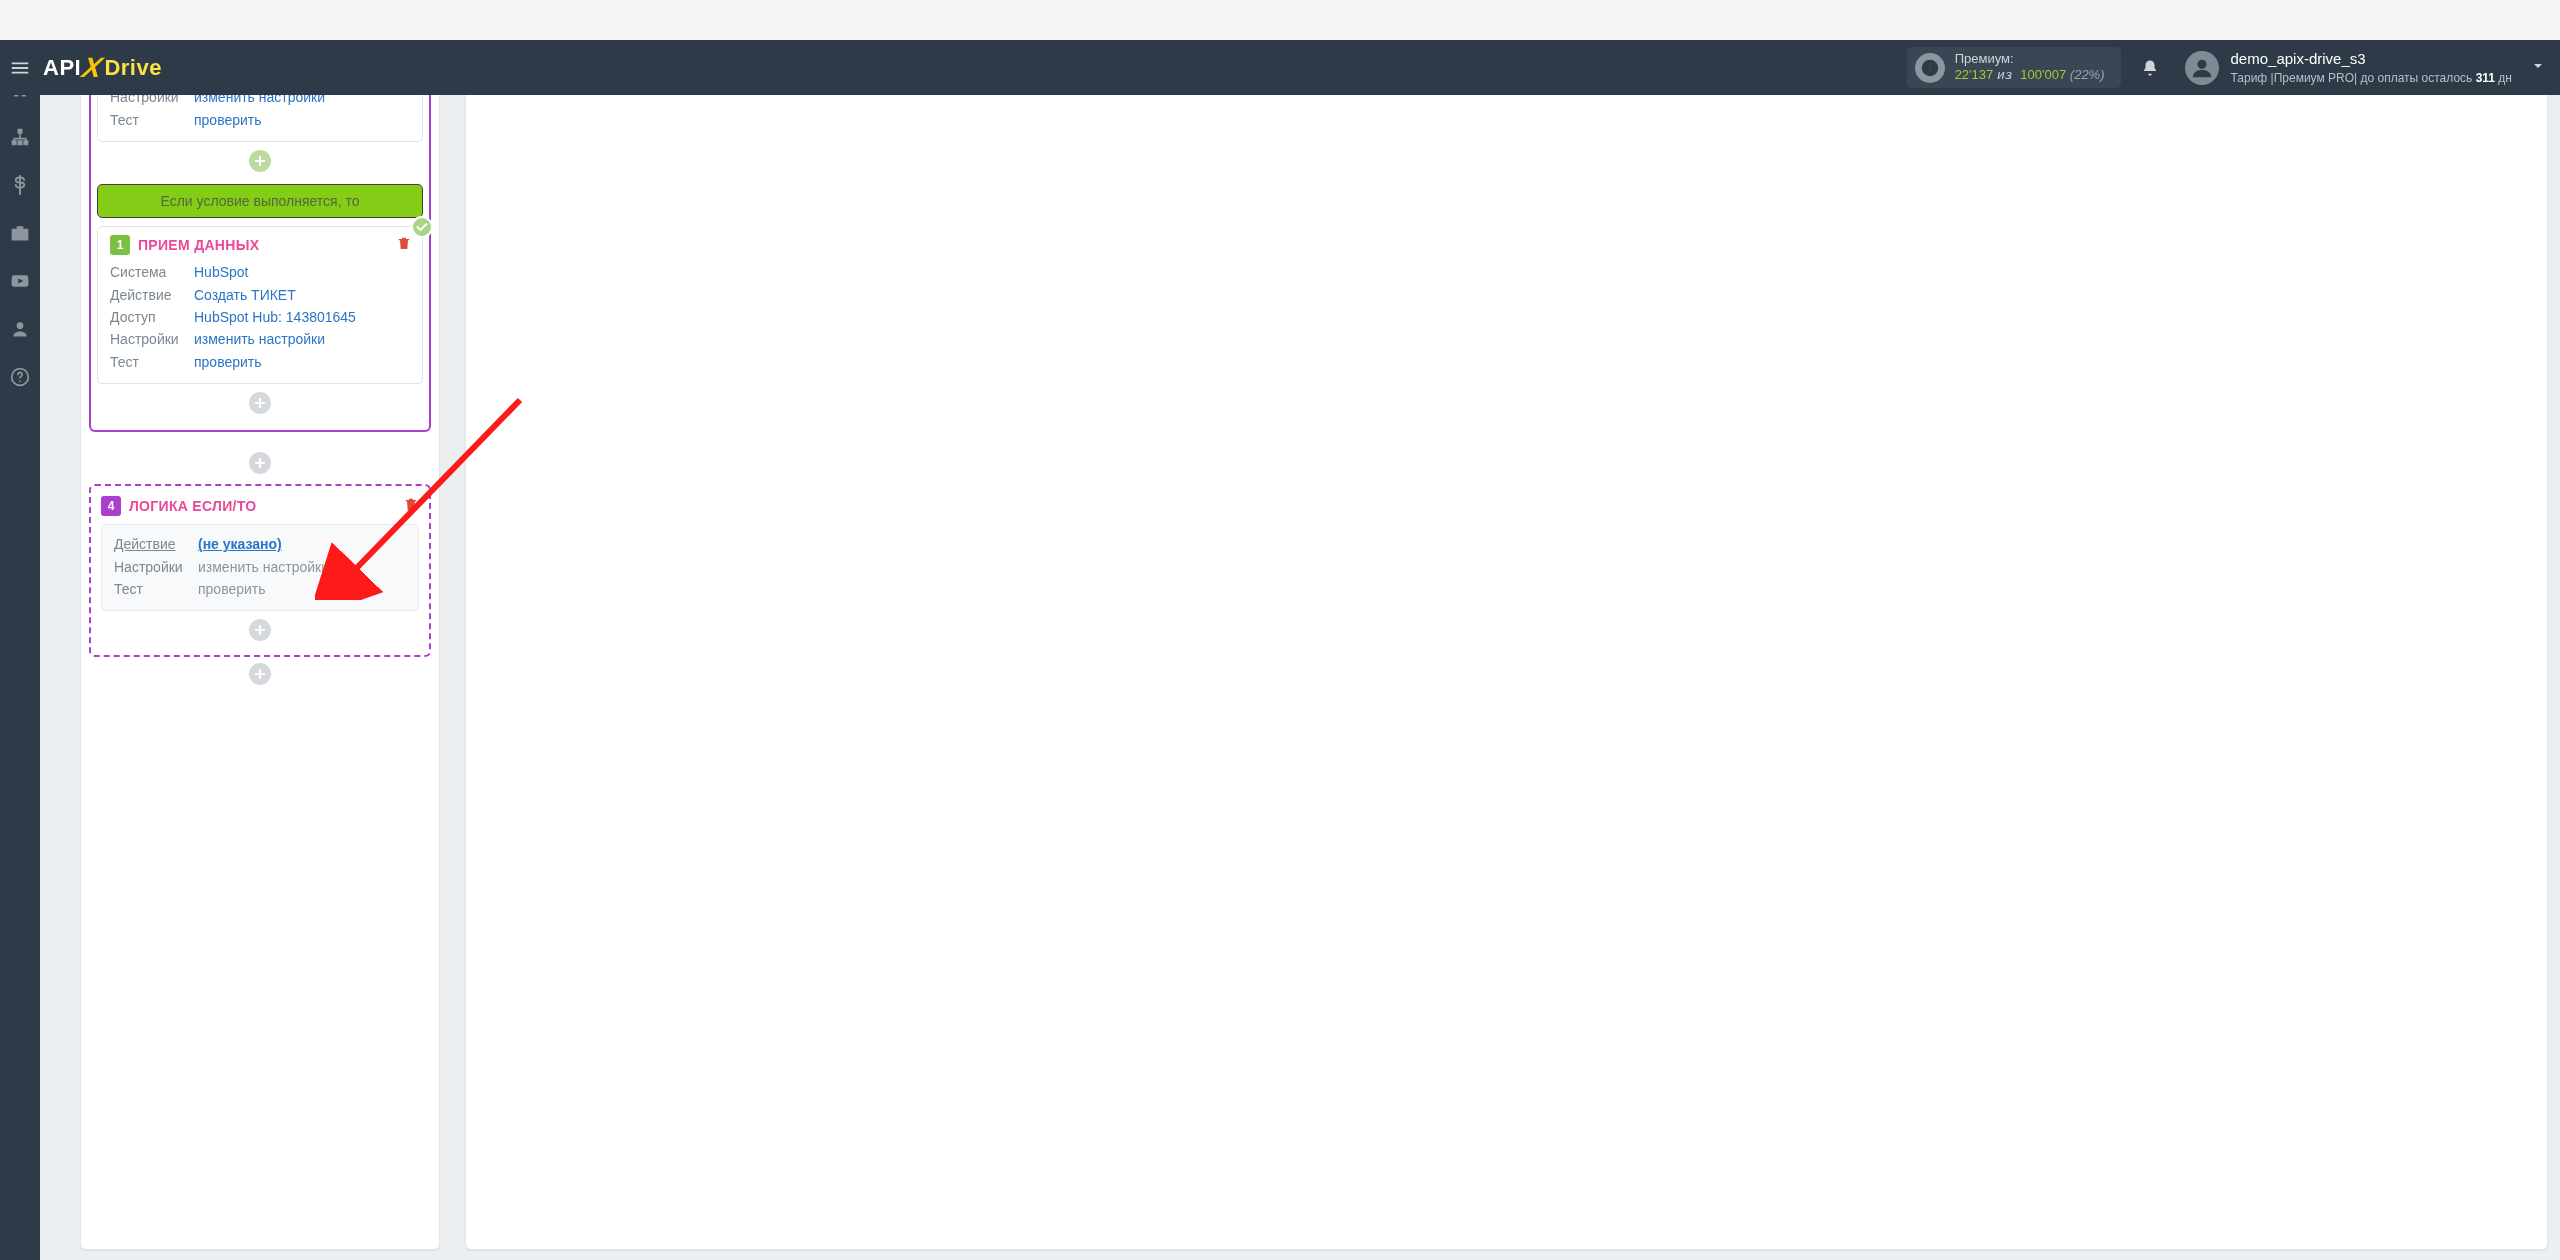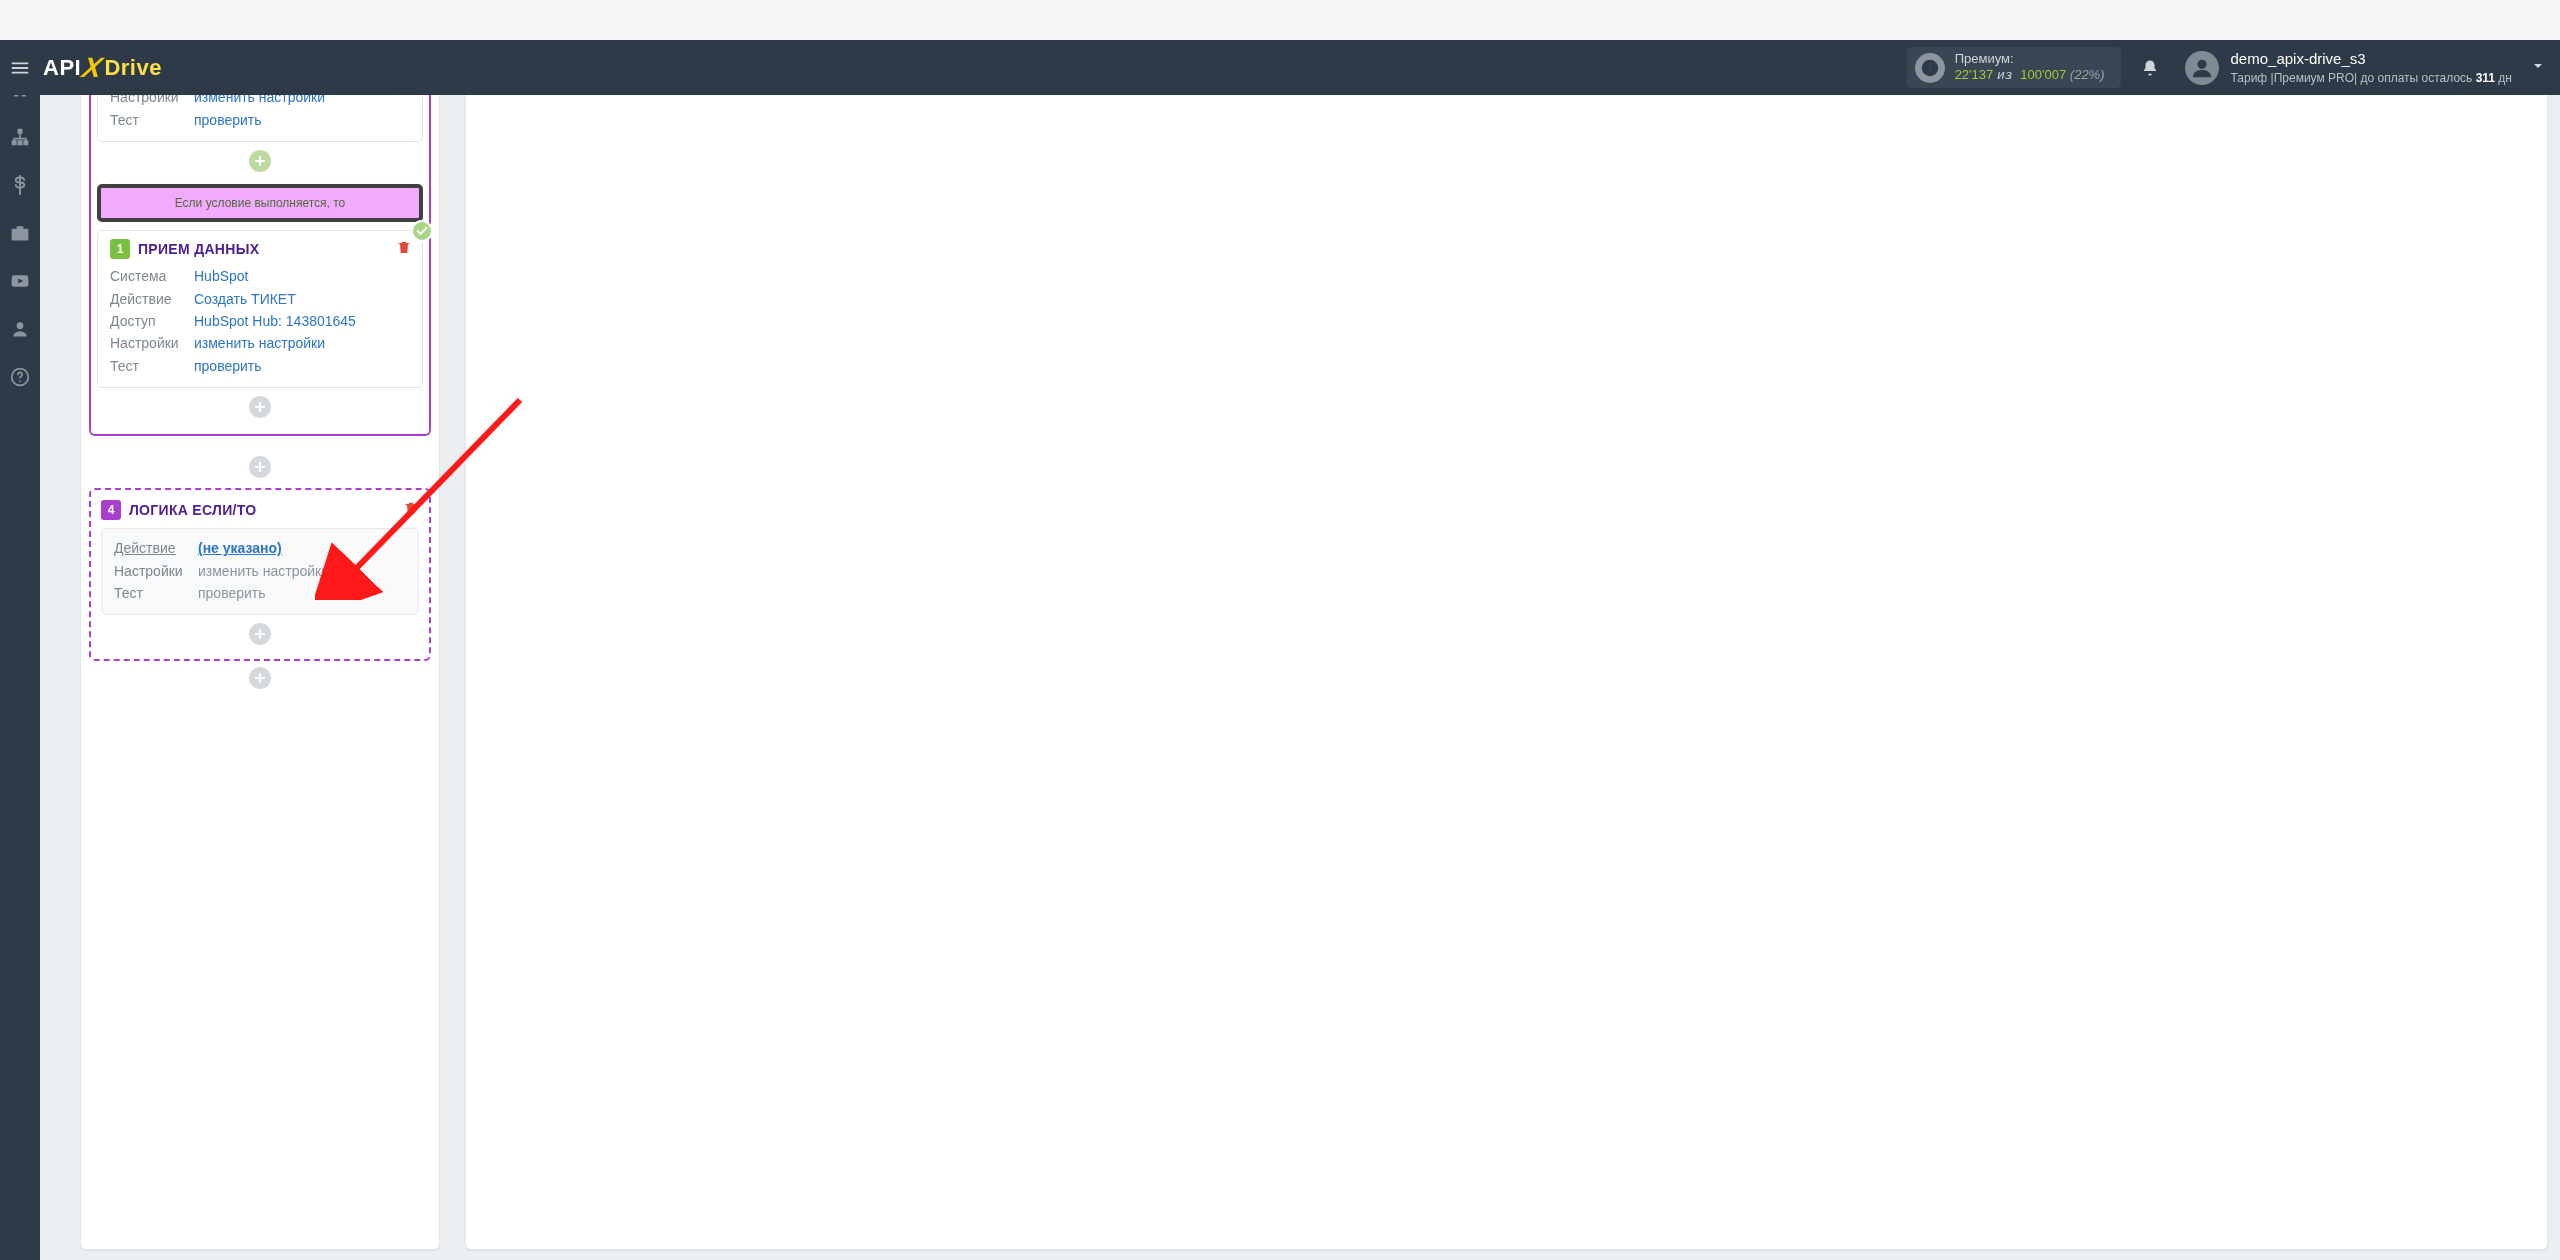--- a/index.html
+++ b/index.html
@@ -79,32 +79,32 @@
     margin-bottom:8px;
   }
   .card .row { display:flex; font-size:14px; line-height:1.6; }
   .card .row .lab { color:#7c8792; width:84px; flex-shrink:0; }
   .card .row .val { color:#2b74c6; }
   .card .row .val.grey { color:#8c959e; }
   .card .row .lab.under { text-decoration:underline; color:#7c8792; }
   .card .row .val.under { text-decoration:underline; font-weight:600; }
 
   .green-banner {
-    background:#f0abfc; border:4px solid #404040; border-radius:5px; text-align:center;
-    color:#55683d; font-size:12px; padding:8px; margin:12px 0 8px 0;
+    background:#84cc16; border:1px solid #404040; border-radius:5px; text-align:center;
+    color:#55683d; font-size:14px; padding:8px; margin:12px 0 8px 0;
   }
 
   .card-head { display:flex; align-items:center; gap:8px; margin-bottom:6px; }
   .num-badge {
     width:20px; height:20px; border-radius:3px; color:#fff; font-weight:bold; font-size:12px;
     display:flex; align-items:center; justify-content:center;
   }
   .num-green { background:#7ac142; }
   .num-purple { background:#aa3fce; }
-  .card-title { color:#4c1d95; font-weight:bold; font-size:14px; letter-spacing:.3px; }
+  .card-title { color:#ec4899; font-weight:bold; font-size:14px; letter-spacing:.3px; }
   .trash { position:absolute; right:10px; top:8px; cursor:pointer; }
   .trash svg { width:16px; height:16px; fill:#e04b3b; }
 
   .card .corner-check { position:absolute; right:-11px; top:-11px; width:22px; height:22px; border-radius:50%; background:#a9d586; display:flex; align-items:center; justify-content:center; border:2px solid #fff; }
   .card .corner-check svg { width:12px; height:12px; fill:#fff; }
 
   .add-dot { width:22px; height:22px; border-radius:50%; background:#d5d9dd; display:flex; align-items:center; justify-content:center; margin:6px auto; cursor:pointer; }
   .add-dot svg { width:10px; height:10px; fill:#fff; }
   .add-dot.green { background:#bcd99e; }
 

